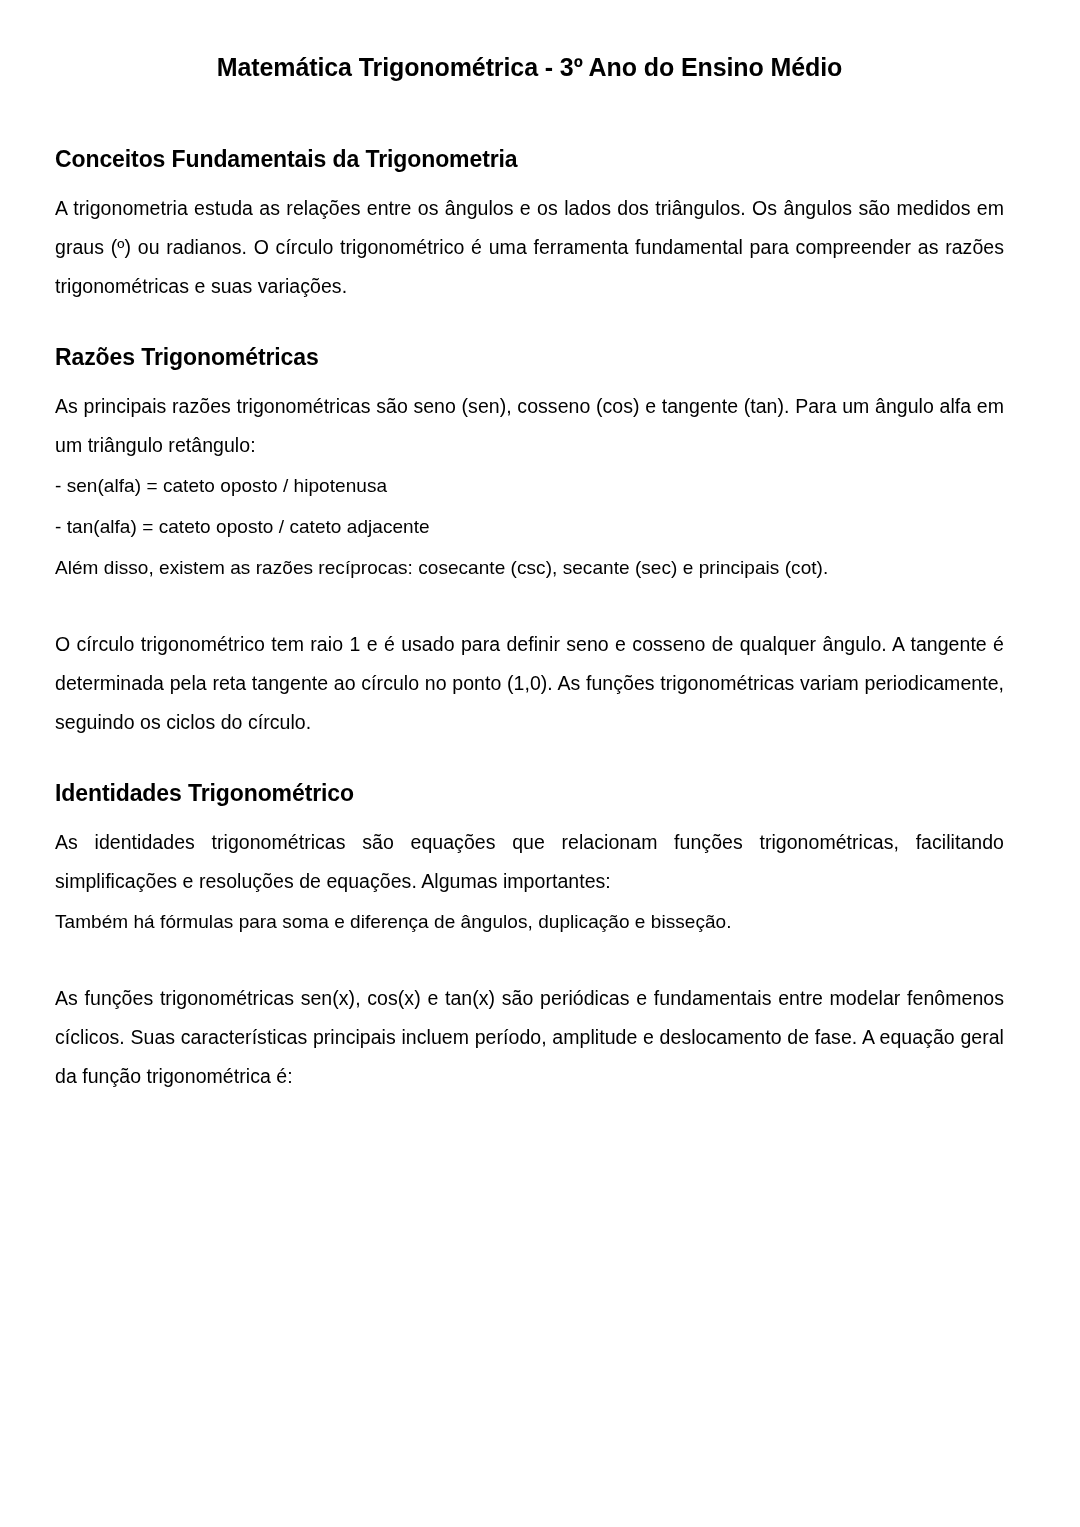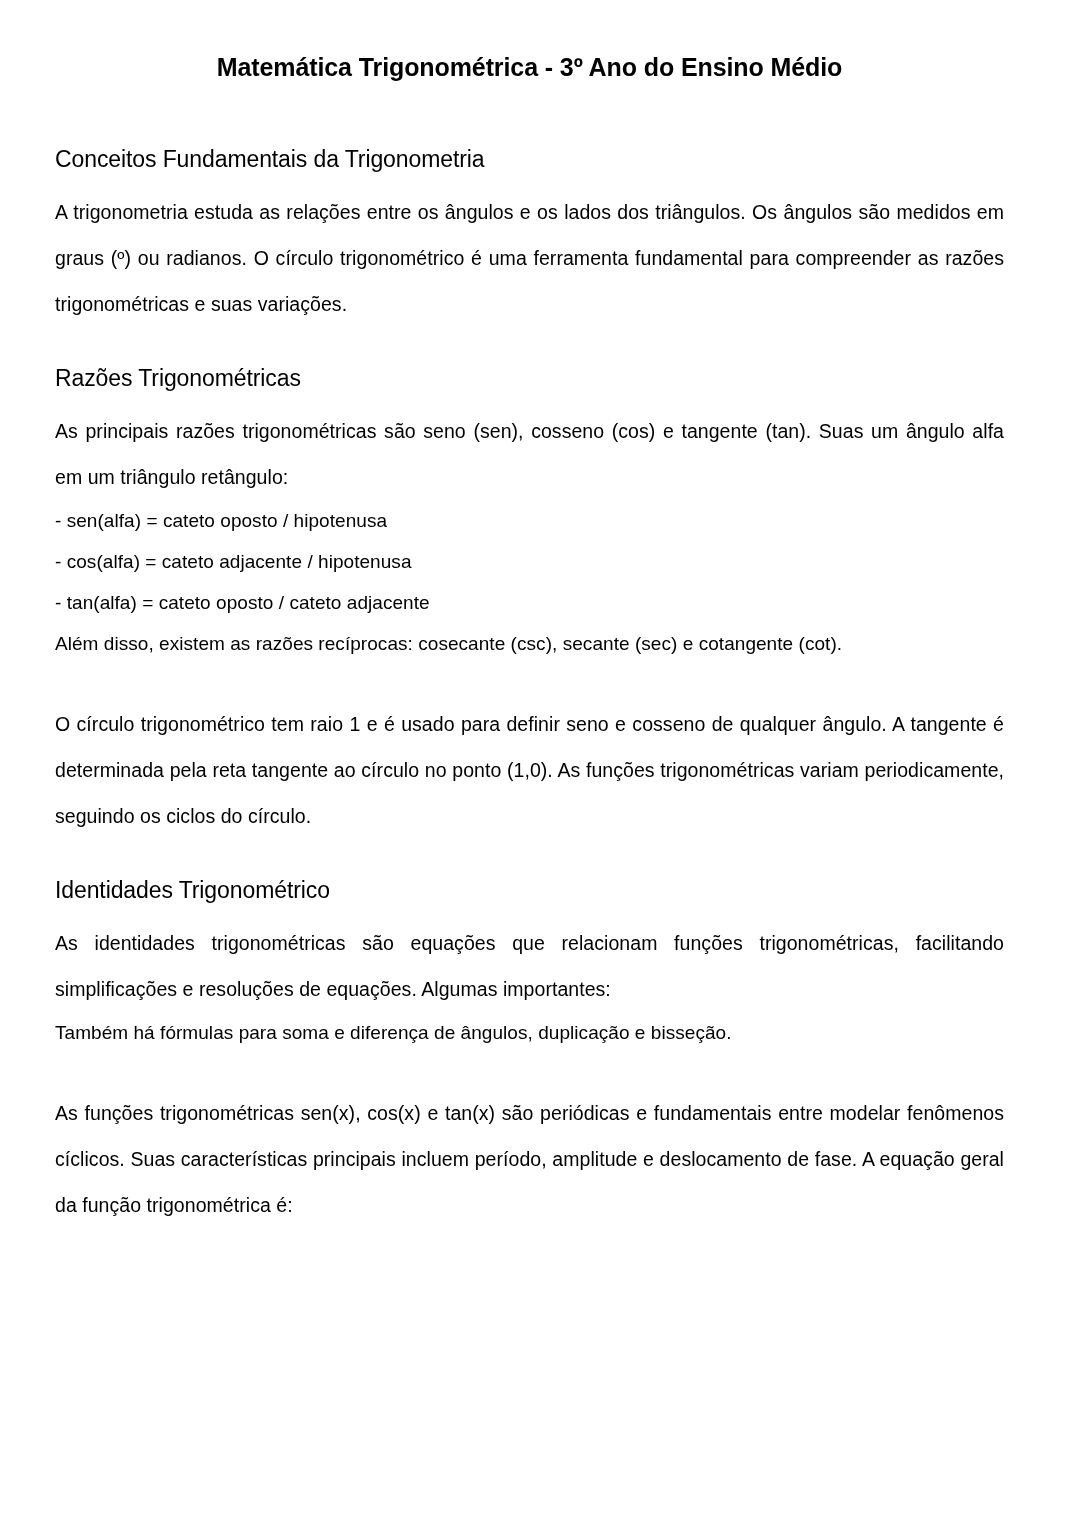--- a/index.html
+++ b/index.html
@@ -33,29 +33,29 @@
     margin: 0 0 62px 0;
     letter-spacing: -0.1px;
   }
 
   .section {
     margin: 0 0 0 0;
   }
 
   .section-heading {
     font-size: 23px;
-    font-weight: normal;
+    font-weight: bold;
     line-height: 1.3;
     margin: 0 0 14px 0;
     letter-spacing: -0.1px;
   }
 
   .para {
     font-size: 19.5px;
-    line-height: 46px;
+    line-height: 39px;
     text-align: justify;
     text-justify: inter-word;
     margin: 0;
     letter-spacing: 0.05px;
   }
   .para.last-left {
     text-align-last: left;
   }
 
   .line {
@@ -85,27 +85,26 @@
   <h1 class="doc-title">Matemática Trigonométrica - 3º Ano do Ensino Médio</h1>
 
   <section class="section">
     <h2 class="section-heading">Conceitos Fundamentais da Trigonometria</h2>
     <p class="para last-left">A trigonometria estuda as relações entre os ângulos e os lados dos triângulos. Os ângulos são medidos em graus (º) ou radianos. O círculo trigonométrico é uma ferramenta fundamental para compreender as razões trigonométricas e suas variações.</p>
   </section>
   <div class="gap-after-section"></div>
 
   <section class="section">
     <h2 class="section-heading">Razões Trigonométricas</h2>
-    <p class="para last-left">As principais razões trigonométricas são seno (sen), cosseno (cos) e tangente (tan). Suas um ângulo alfa em um triângulo retângulo:</p>
+    <p class="para last-left">As principais razões trigonométricas são seno (sen), cosseno (cos) e tangente (tan). Para um ângulo alfa em um triângulo retângulo:</p>
     <ul class="list">
       <li class="line">- sen(alfa) = cateto oposto / hipotenusa</li>
-      <li class="line">- cos(alfa) = cateto adjacente / hipotenusa</li>
       <li class="line">- tan(alfa) = cateto oposto / cateto adjacente</li>
     </ul>
-    <p class="line">Além disso, existem as razões recíprocas: cosecante (csc), secante (sec) e cotangente (cot).</p>
+    <p class="line">Além disso, existem as razões recíprocas: cosecante (csc), secante (sec) e principais (cot).</p>
   </section>
   <div class="gap-after-section"></div>
 
   <section class="section">
     <p class="para last-left">O círculo trigonométrico tem raio 1 e é usado para definir seno e cosseno de qualquer ângulo. A tangente é determinada pela reta tangente ao círculo no ponto (1,0). As funções trigonométricas variam periodicamente, seguindo os ciclos do círculo.</p>
   </section>
   <div class="gap-after-section"></div>
 
   <section class="section">
     <h2 class="section-heading">Identidades Trigonométrico</h2>

